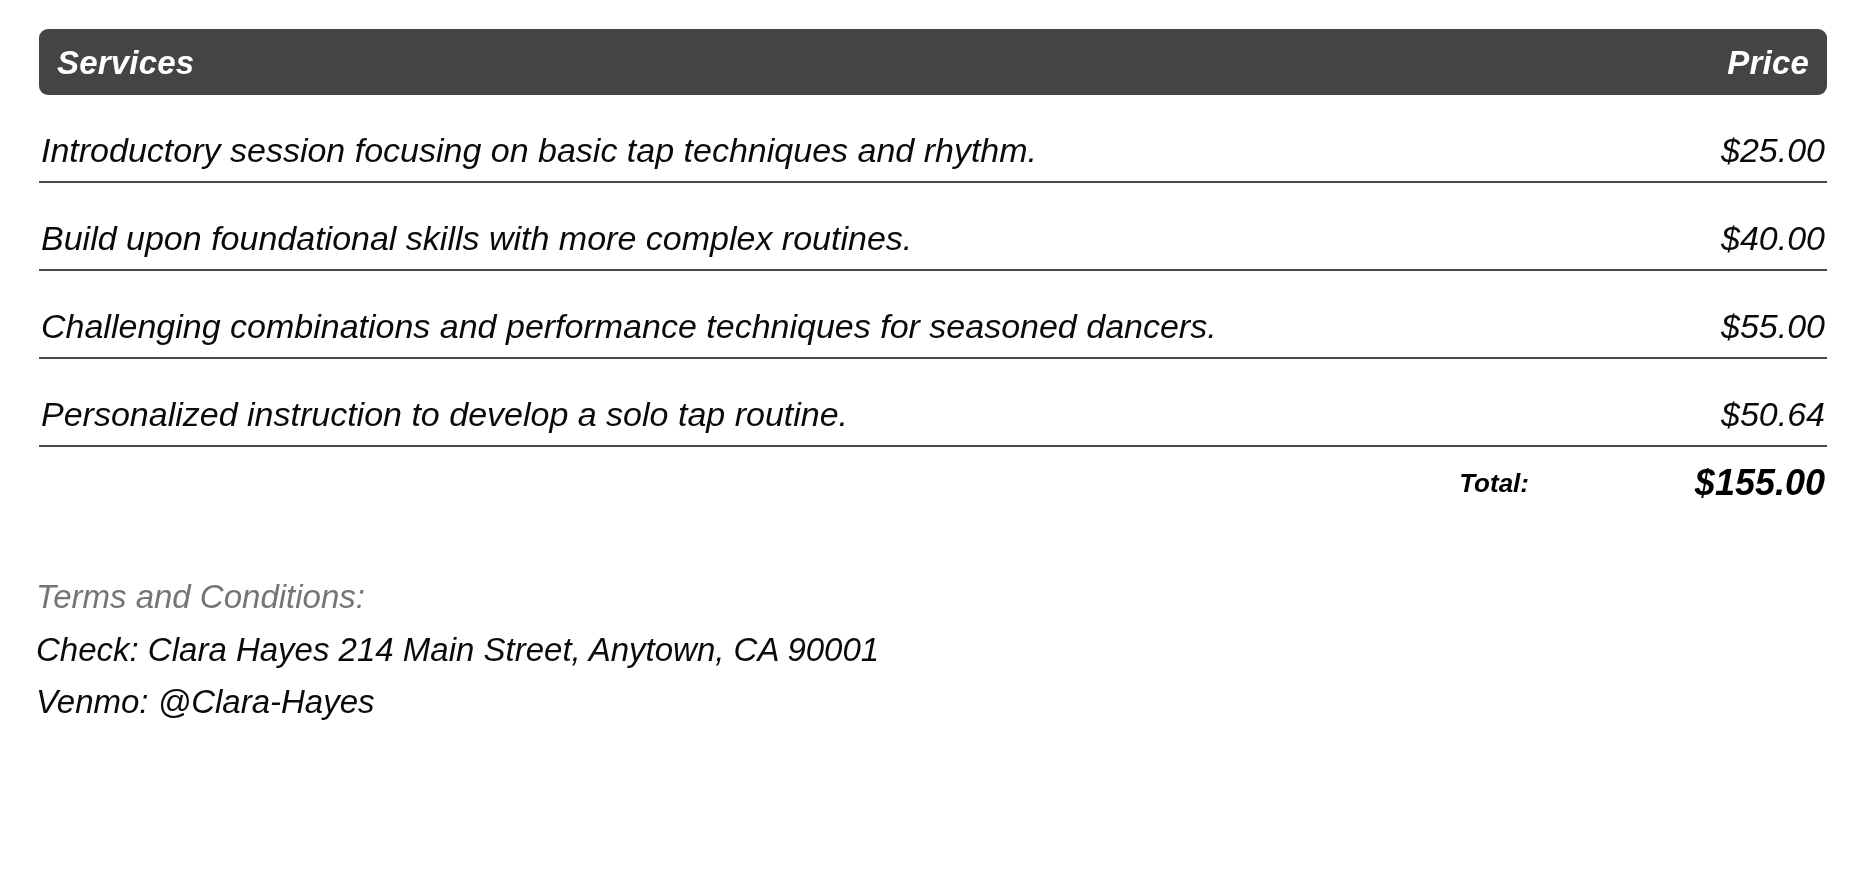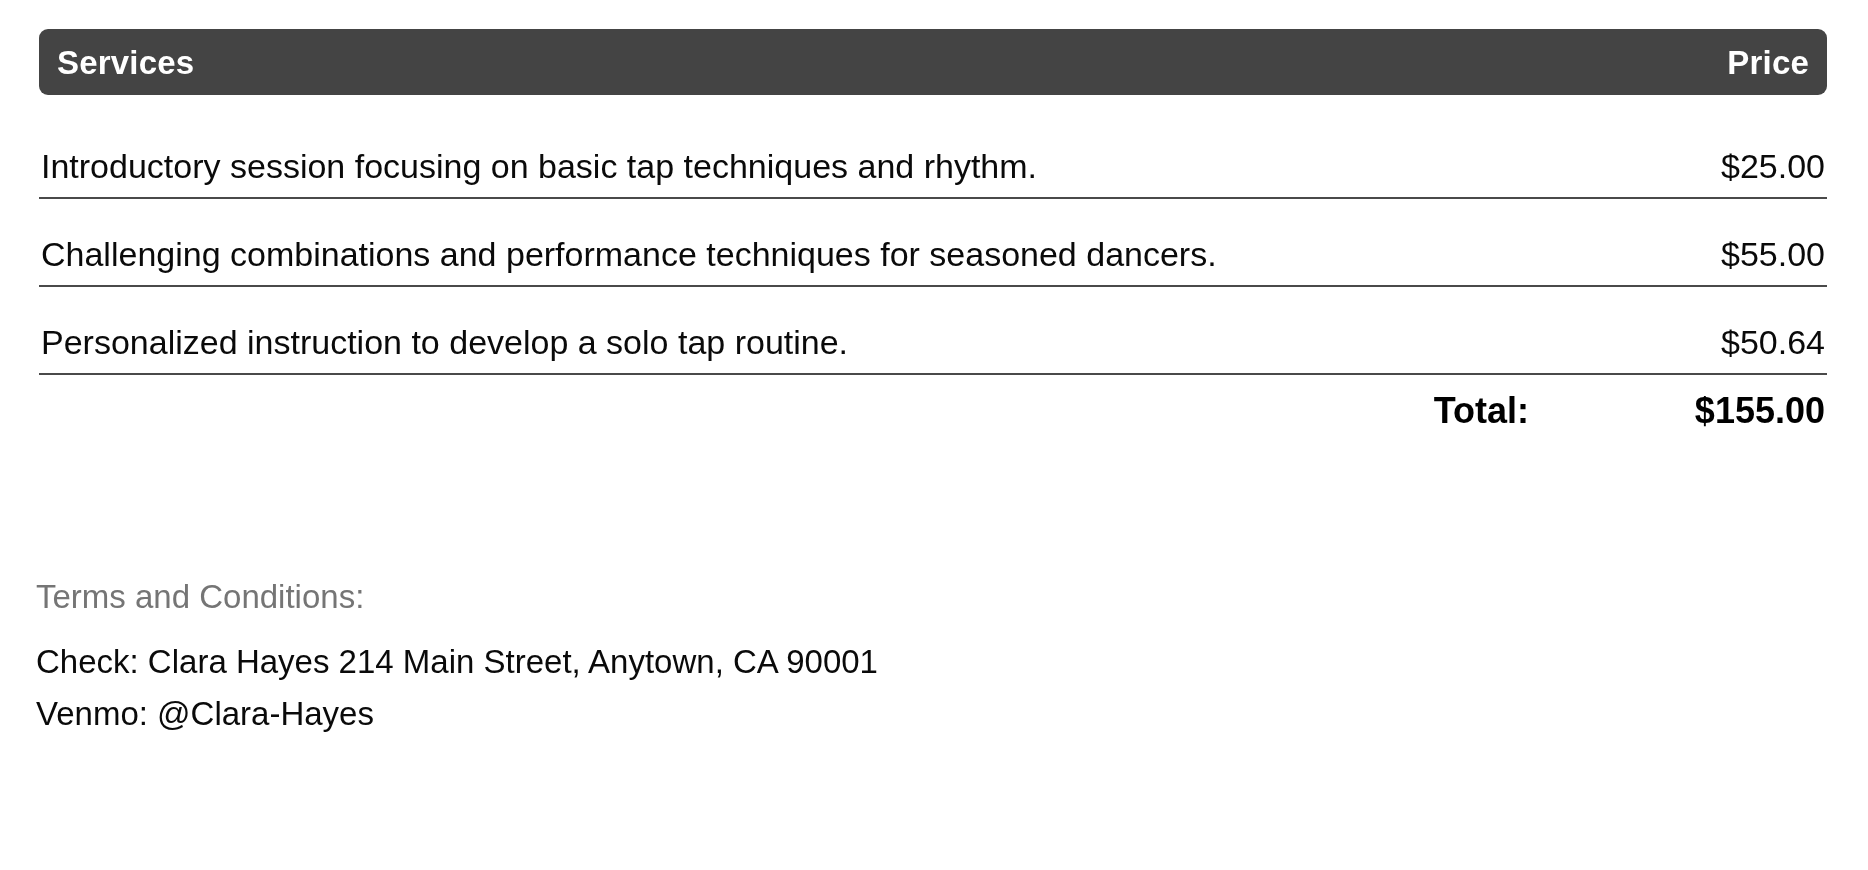--- a/index.html
+++ b/index.html
@@ -13,20 +13,21 @@
     font-family: "Liberation Sans", sans-serif;
     color: #000000;
     overflow: hidden;
   }
 
   .invoice-root {
     position: relative;
     width: 1868px;
     height: 772px;
     box-sizing: border-box;
+    font-style: italic;
   }
 
   
   .services-table {
     position: absolute;
     left: 39px;
     top: 29px;
     width: 1788px;
   }
 
@@ -58,21 +59,20 @@
     display: flex;
     align-items: flex-end;
     justify-content: space-between;
     border-bottom: 2px solid #4a4a4a;
     box-sizing: border-box;
     height: 88px;
     padding: 0 2px 12px 2px;
   }
   .service-row:first-child {
     height: 88px;
-    margin-top: 16px;
   }
 
   .service-desc {
     font-size: 34px;
     color: #0a0a0a;
     line-height: 1.1;
     white-space: nowrap;
   }
   .service-price {
     font-size: 34px;
@@ -84,21 +84,21 @@
 
   .total-row {
     display: flex;
     align-items: center;
     justify-content: flex-end;
     height: 72px;
     padding-right: 2px;
     box-sizing: border-box;
   }
   .total-label {
-    font-size: 36px;
+    font-size: 26px;
     font-weight: bold;
     color: #000000;
     margin-right: 96px;
     white-space: nowrap;
   }
   .total-value {
     font-size: 36px;
     font-weight: bold;
     color: #000000;
     min-width: 200px;
@@ -110,21 +110,21 @@
   .terms-block {
     position: absolute;
     left: 36px;
     top: 580px;
     width: 1400px;
   }
   .terms-heading {
     font-size: 33px;
     color: #757575;
     line-height: 1;
-    margin-bottom: 32px;
+    margin-bottom: 20px;
     white-space: nowrap;
   }
   .terms-line {
     font-size: 33px;
     color: #0a0a0a;
     line-height: 1;
     margin-bottom: 19px;
     white-space: nowrap;
   }
   .terms-line:last-child { margin-bottom: 12px; }
@@ -141,20 +141,24 @@
       <div class="th th-price">Price</div>
     </div>
 
     <div class="table-body">
 
       <div class="service-row">
         <div class="service-desc">Introductory session focusing on basic tap techniques and rhythm.</div>
         <div class="service-price">$25.00</div>
       </div>
 
+      <div class="service-row">
+        <div class="service-desc">Build upon foundational skills with more complex routines.</div>
+        <div class="service-price">$40.00</div>
+      </div>
 
       <div class="service-row">
         <div class="service-desc">Challenging combinations and performance techniques for seasoned dancers.</div>
         <div class="service-price">$55.00</div>
       </div>
 
       <div class="service-row">
         <div class="service-desc">Personalized instruction to develop a solo tap routine.</div>
         <div class="service-price">$50.64</div>
       </div>

